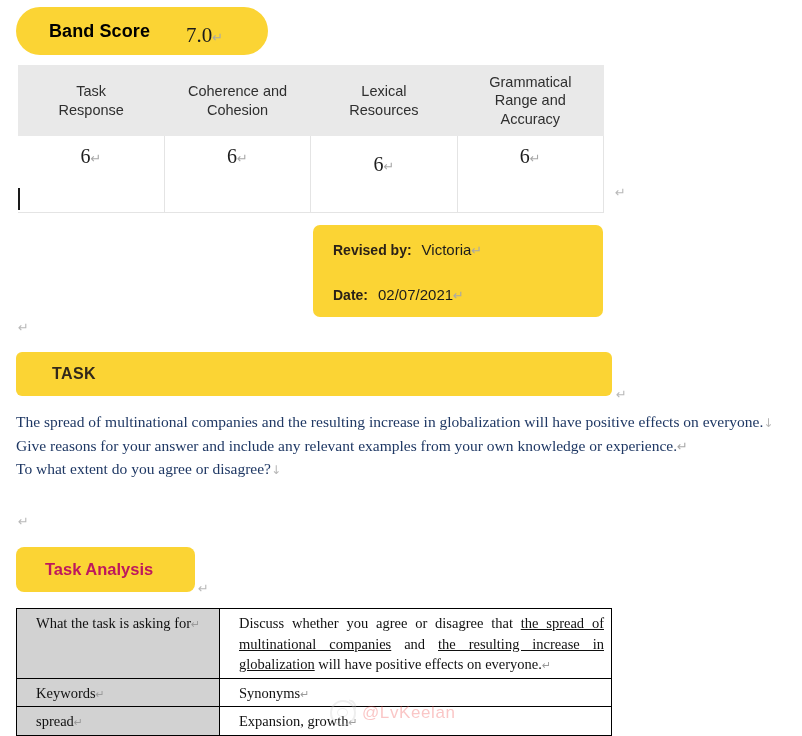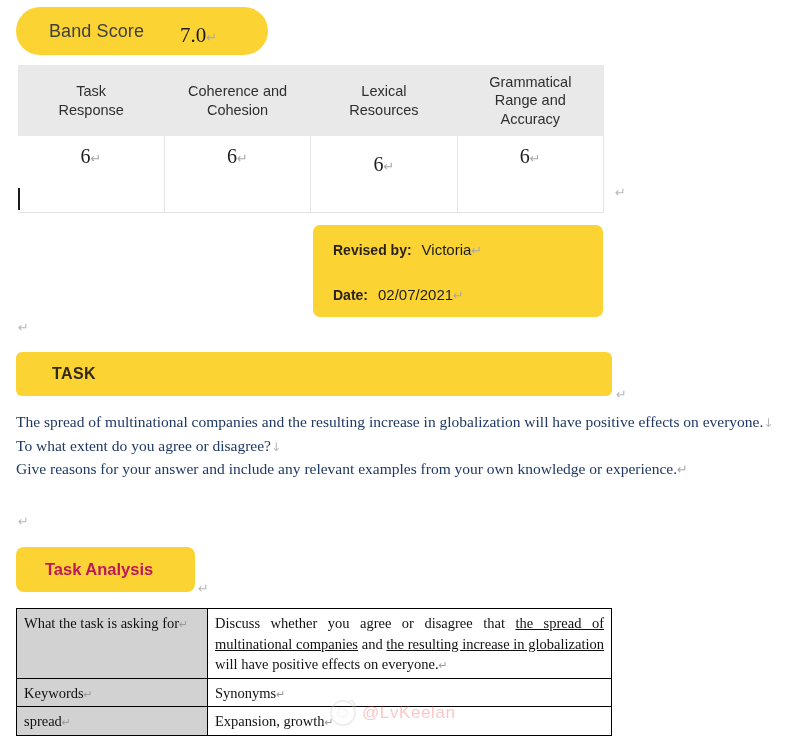--- a/index.html
+++ b/index.html
@@ -50,22 +50,22 @@
     width: 252px;
     height: 48px;
     background: #FBD434;
     border-radius: 24px;
     display: flex;
     align-items: center;
   }
   .band-label {
     margin-left: 33px;
     font-size: 18px;
-    font-weight: normal;
-    color: #404040;
+    font-weight: bold;
+    color: #000000;
     letter-spacing: 0.1px;
   }
   .band-value {
     margin-left: 36px;
     font-family: "Liberation Serif", serif;
     font-size: 21px;
     color: #1b1b1b;
     position: relative;
     top: 4px;
   }
@@ -194,21 +194,21 @@
   .analysis-table {
     left: 16px;
     top: 608px;
     width: 596px;
     border-collapse: collapse;
     table-layout: fixed;
     font-family: "Liberation Serif", serif;
   }
   .analysis-table td {
     border: 1px solid #000000;
-    padding: 4px 7px 3px 7px;
+    padding: 4px 7px 3px 19px;
     font-size: 14.5px;
     color: #111111;
     vertical-align: top;
     line-height: 1.42;
   }
   .analysis-table td.keycol {
     background: #D2D2D2;
     width: 176px;
   }
   .analysis-table td.valcol {
@@ -315,22 +315,22 @@
 
 <span class="abs pilcrow" style="left:18px; top:321px;">↵</span>
 
 <div class="abs task-banner">
   <span class="txt">TASK</span>
 </div>
 <span class="abs pilcrow" style="left:616px; top:388px;">↵</span>
 
 <div class="abs prompt">
   <p><span>The spread of multinational companies and the resulting increase in globalization will have positive effects on everyone.</span><span class="arrow-down">↓</span></p>
+  <p><span>Give reasons for your answer and include any relevant examples from your own knowledge or experience.</span><span class="pmark">↵</span></p>
   <p><span>To what extent do you agree or disagree?</span><span class="arrow-down">↓</span></p>
-  <p><span>Give reasons for your answer and include any relevant examples from your own knowledge or experience.</span><span class="pmark">↵</span></p>
 </div>
 <span class="abs pilcrow" style="left:18px; top:515px;">↵</span>
 
 <div class="abs ta-pill">
   <span class="txt">Task Analysis</span>
 </div>
 <span class="abs pilcrow" style="left:198px; top:582px;">↵</span>
 
 <table class="abs analysis-table">
   <tbody>

